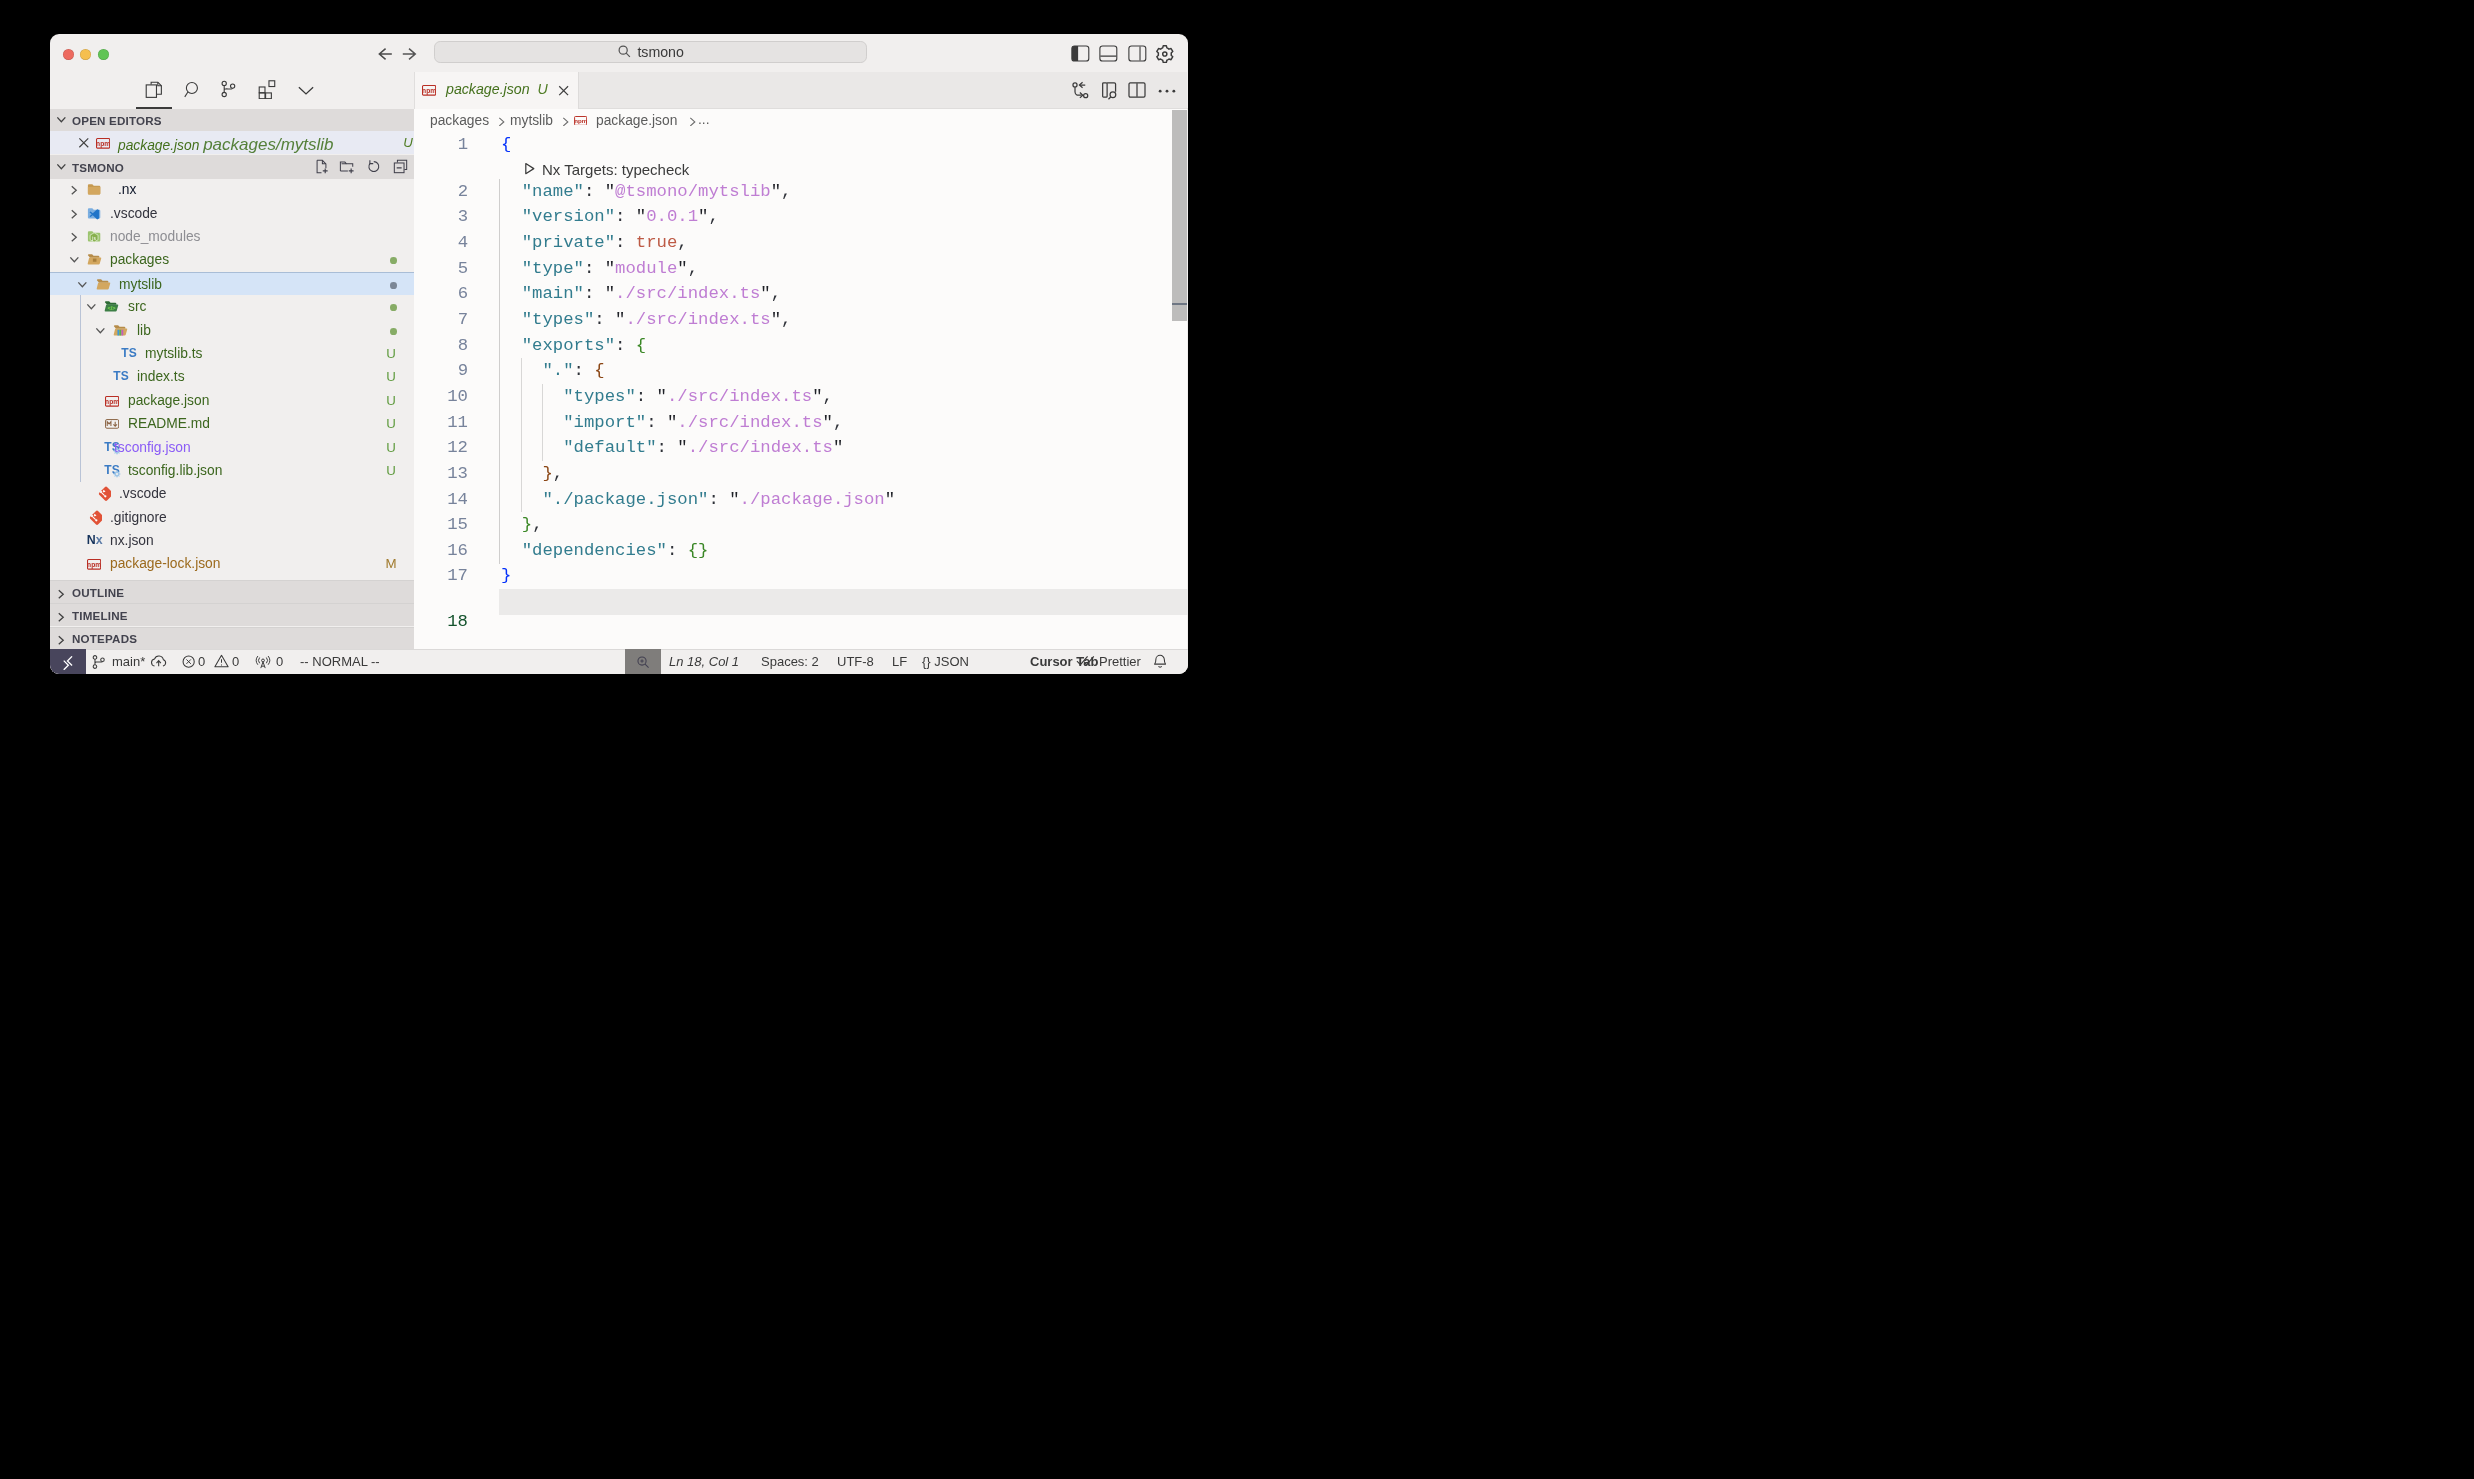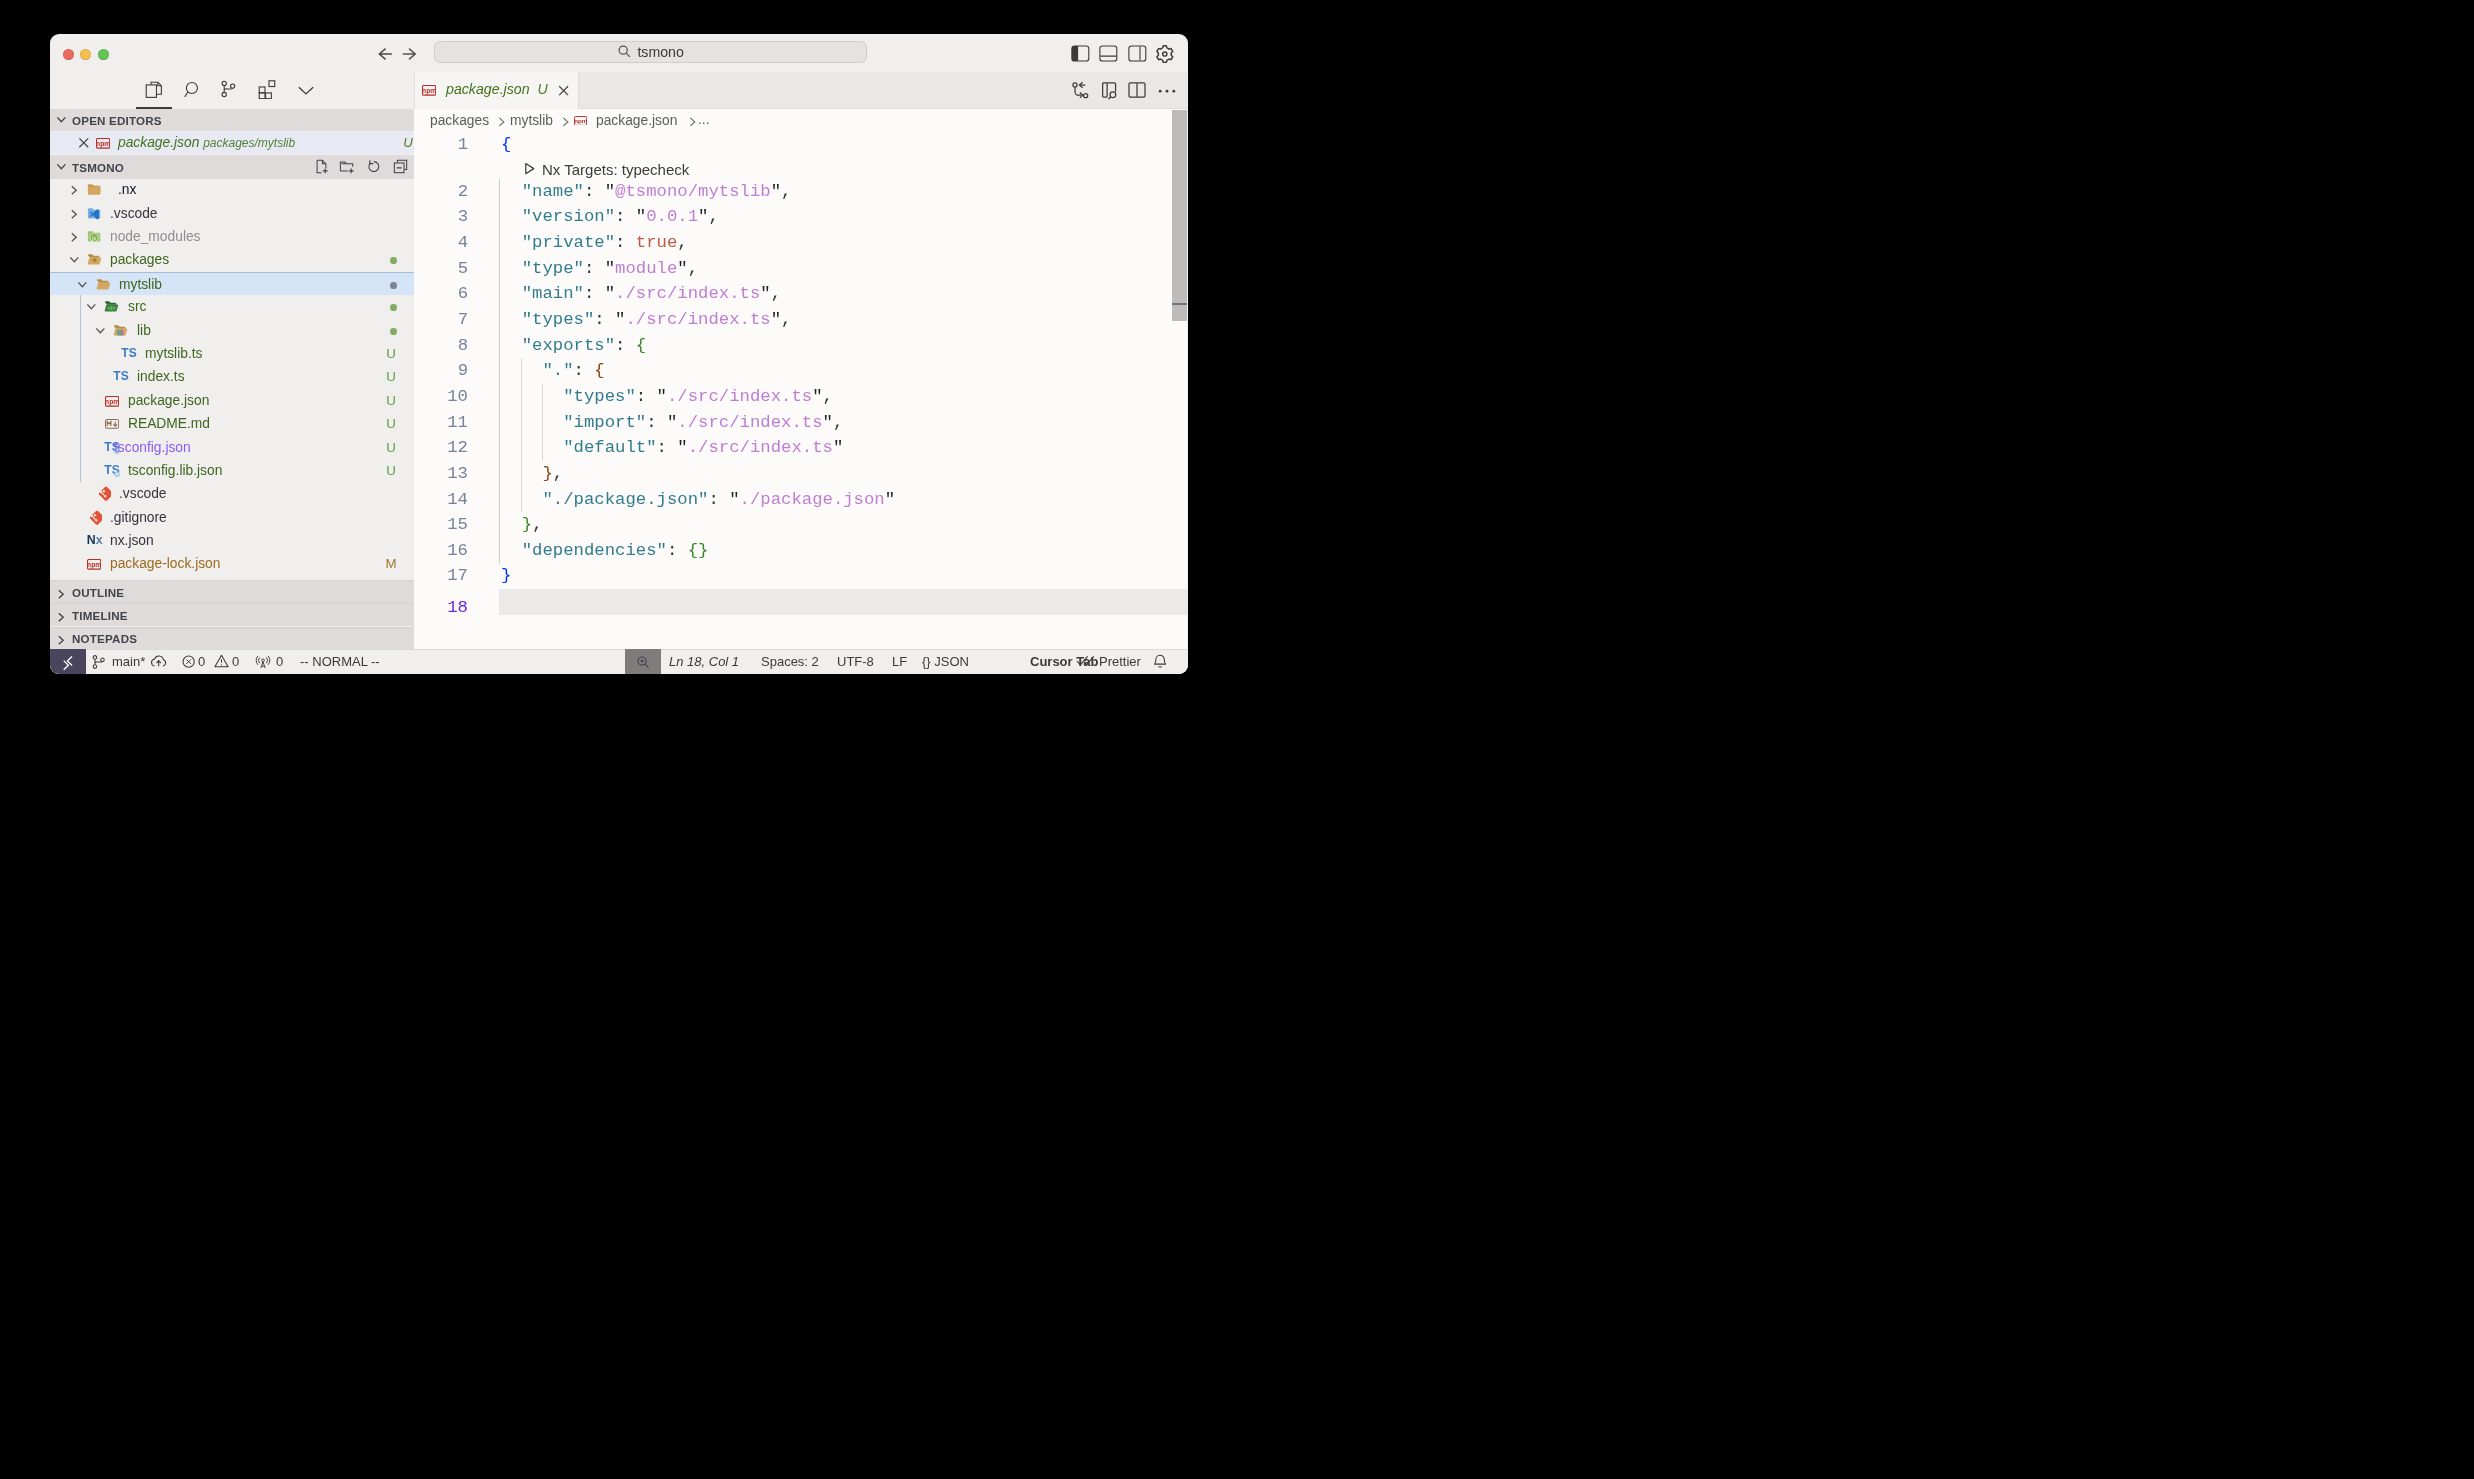--- a/index.html
+++ b/index.html
@@ -126,21 +126,21 @@
       <span class="hdrtxt">OPEN EDITORS</span>
     </div>
   <div class="abs" style="left:0;top:97px;width:364px;height:23.4px;background:#e8eaf3">
     <svg class="abs" style="left:27.6px;top:6.2px" width="11.6" height="11.6" viewBox="0 0 13 13">
         <path d="M1.5 1.5 L11.5 11.5 M11.5 1.5 L1.5 11.5" stroke="#424242" stroke-width="1.3"></path>
       </svg>
     <svg class="abs" style="left:46px;top:7.1px" width="14.2" height="10.7" viewBox="0 0 16 12">
         <rect x="0.6" y="0.6" width="14.8" height="10.8" rx="1" stroke="#b92e24" stroke-width="1.2" fill="none"></rect>
         <text x="8" y="9" font-family="Liberation Sans" font-size="7.5" font-weight="bold" fill="#b92e24" text-anchor="middle">npm</text>
       </svg>
-    <div class="abs" style="left:68px;top:4.4px;font-size:13.8px;font-style:italic;color:#44701c">package.json <span style="font-size:12px;color:#55803a">packages/mytslib</span></div>
+    <div class="abs" style="left:68px;top:4.4px;font-size:13.8px;font-style:italic;color:#44701c">package.json <span style="font-size:17px;color:#55803a">packages/mytslib</span></div>
     <div class="abs" style="left:349px;width:18px;top:4.4px;font-size:13.3px;color:#507d25;text-align:center;font-style:italic">U</div>
   </div>
 
   <div class="hdr" style="top:121px;height:23.6px">
       <svg class="abs" style="left:6.2px;top:8px" width="10.7" height="8" viewBox="0 0 12 9">
         <path d="M1.5 1.5 L6 6.5 L10.5 1.5" stroke="#424242" stroke-width="1.5" fill="none"></path>
       </svg>
       <span class="hdrtxt" style="top:5.8px">TSMONO</span>
     <svg class="abs" style="left:264px;top:4px" width="15" height="15" viewBox="0 0 17 17">
         <path d="M3.5 1.5 H9.5 L13.5 5.5 V10.5 M3.5 1.5 V15.5 H8.5" stroke="#3f3f4a" stroke-width="1.15" fill="none"></path>
@@ -397,21 +397,21 @@
     <div class="cl" style="left:451px;top:427px">    <span class="b3">}</span><span class="p">,</span></div>
     <div class="ln" style="top:427px">13</div>
     <div class="cl" style="left:451px;top:453px">    <span class="k">"./package.json"</span><span class="p">: </span><span class="q">"</span><span class="v">./package.json</span><span class="q">"</span></div>
     <div class="ln" style="top:453px">14</div>
     <div class="cl" style="left:451px;top:478px">  <span class="b2">}</span><span class="p">,</span></div>
     <div class="ln" style="top:478px">15</div>
     <div class="cl" style="left:451px;top:504px">  <span class="k">"dependencies"</span><span class="p">: </span><span class="b2">{}</span></div>
     <div class="ln" style="top:504px">16</div>
     <div class="cl" style="left:451px;top:529px"><span class="b1">}</span></div>
     <div class="ln" style="top:529px">17</div>
-    <div class="ln" style="top:561px;color:#6d28d9">18</div>
+    <div class="ln" style="top:575px;color:#14532d">18</div>
 
   <div class="abs" style="left:1122px;top:76px;width:14.6px;height:211px;background:#bdbcbb"></div>
   <div class="abs" style="left:1122px;top:269px;width:14.6px;height:2.2px;background:#6e7683"></div>
 
   <div class="abs" style="left:0;top:615px;width:1138px;height:25px;background:#f1efee;border-top:0.9px solid #dbd9d8"></div>
   <div class="abs" style="left:0;top:615px;width:36px;height:25px;background:#48455c"></div>
   <svg class="abs" style="left:13.3px;top:622px" width="9.8" height="14.2" viewBox="0 0 11 16">
       <path d="M0.8 5.2 L6 10.4 L0.8 15.6" stroke="#fff" stroke-width="1.5" fill="none"></path>
       <path d="M10.2 0.4 L5 5.6 L10.2 10.8" stroke="#fff" stroke-width="1.5" fill="none"></path>
     </svg>

